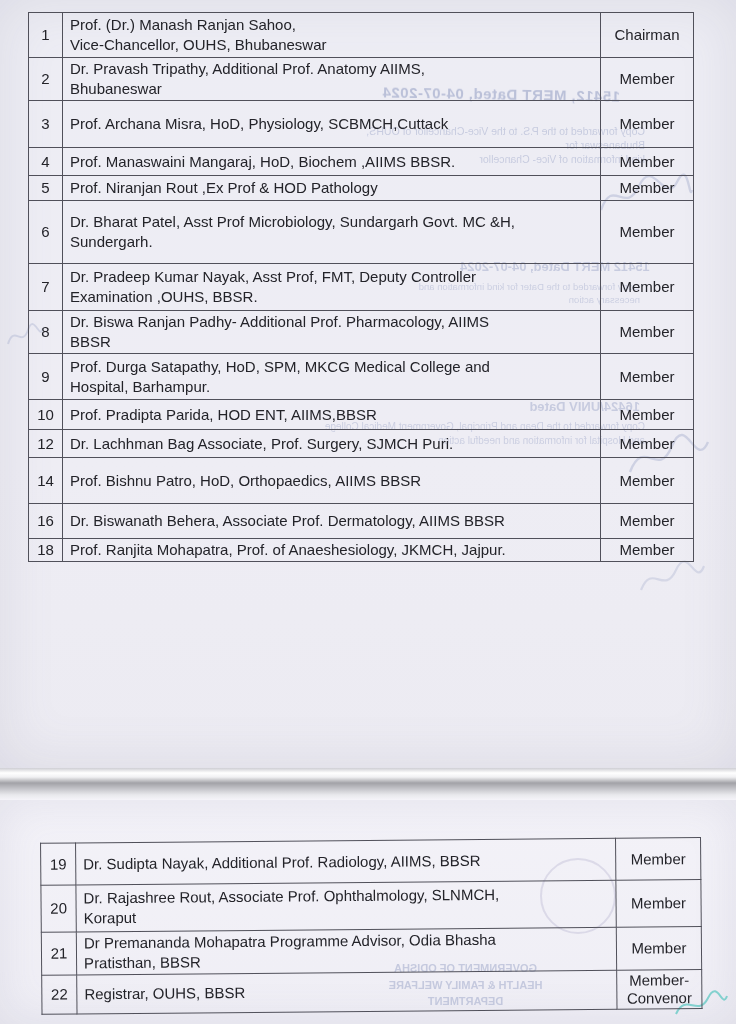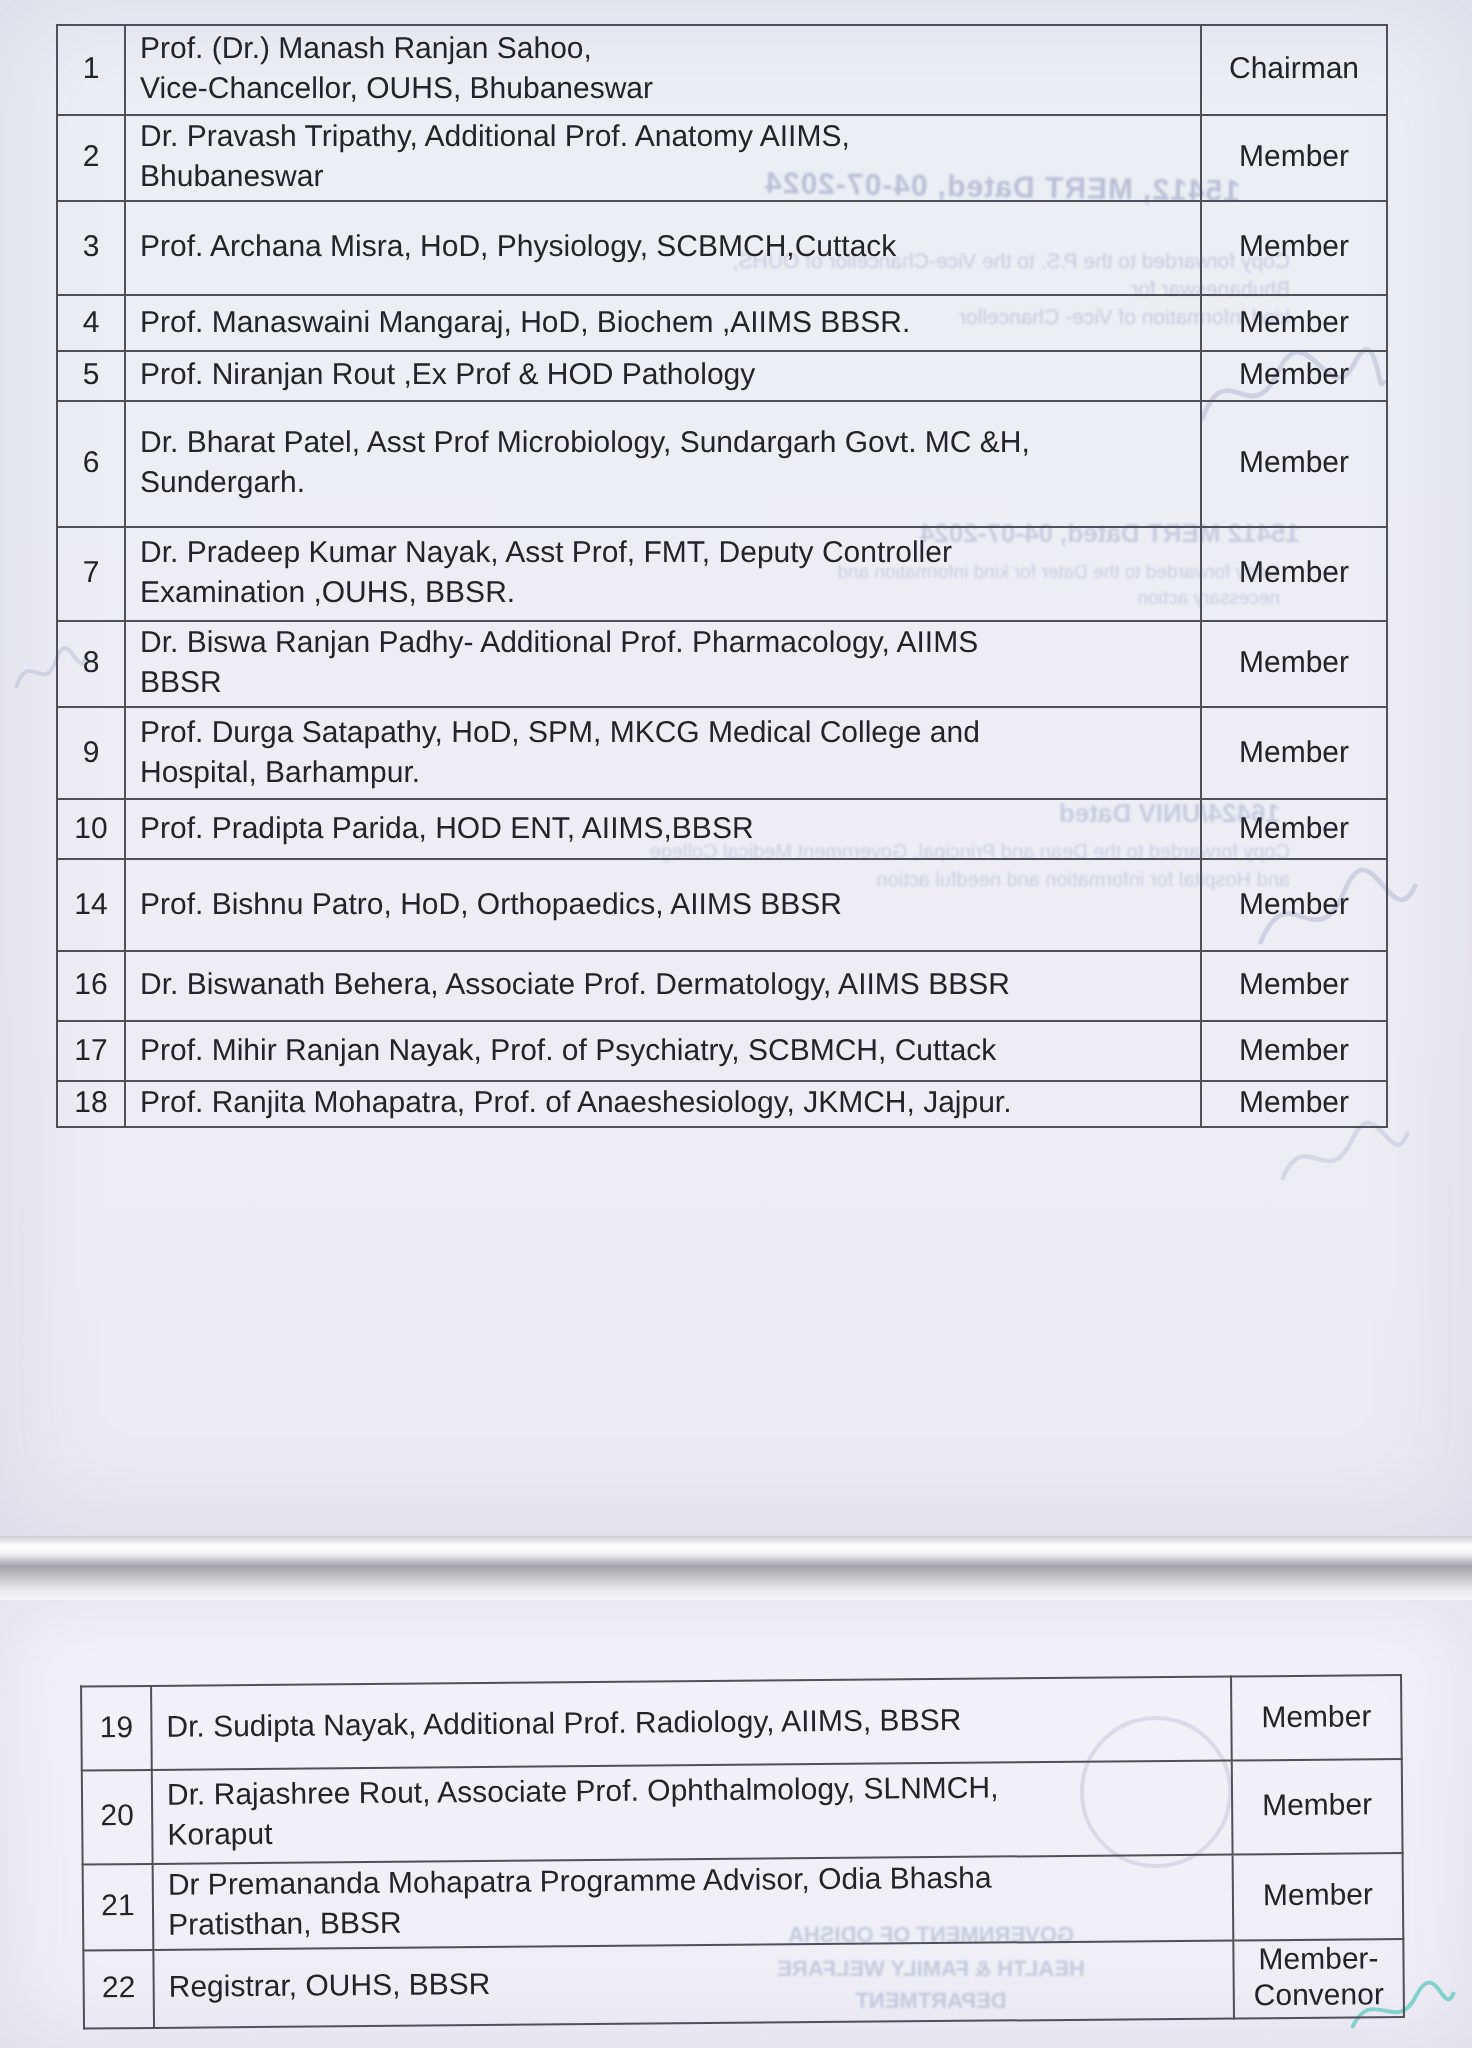--- a/index.html
+++ b/index.html
@@ -108,33 +108,33 @@
             <td class="num">9</td>
             <td>Prof. Durga Satapathy, HoD, SPM, MKCG Medical College and
 Hospital, Barhampur.</td>
             <td class="role">Member</td>
           </tr>
         <tr style="height:30px">
             <td class="num">10</td>
             <td>Prof. Pradipta Parida, HOD ENT, AIIMS,BBSR</td>
             <td class="role">Member</td>
           </tr>
+        <tr style="height:28px">
+            <td class="num">12</td>
+            <td>Dr. Lachhman Bag Associate, Prof. Surgery, SJMCH Puri.</td>
+            <td class="role">Member</td>
+          </tr>
         <tr style="height:46px">
             <td class="num">14</td>
             <td>Prof. Bishnu Patro, HoD, Orthopaedics, AIIMS BBSR</td>
             <td class="role">Member</td>
           </tr>
         <tr style="height:35px">
             <td class="num">16</td>
             <td>Dr. Biswanath  Behera, Associate Prof. Dermatology, AIIMS BBSR</td>
-            <td class="role">Member</td>
-          </tr>
-        <tr style="height:30px">
-            <td class="num">17</td>
-            <td>Prof. Mihir Ranjan Nayak, Prof. of Psychiatry, SCBMCH, Cuttack</td>
             <td class="role">Member</td>
           </tr>
         <tr style="height:22px">
             <td class="num">18</td>
             <td>Prof. Ranjita Mohapatra, Prof. of Anaeshesiology, JKMCH, Jajpur.</td>
             <td class="role">Member</td>
           </tr>
       </tbody>
     </table>
   </div>

